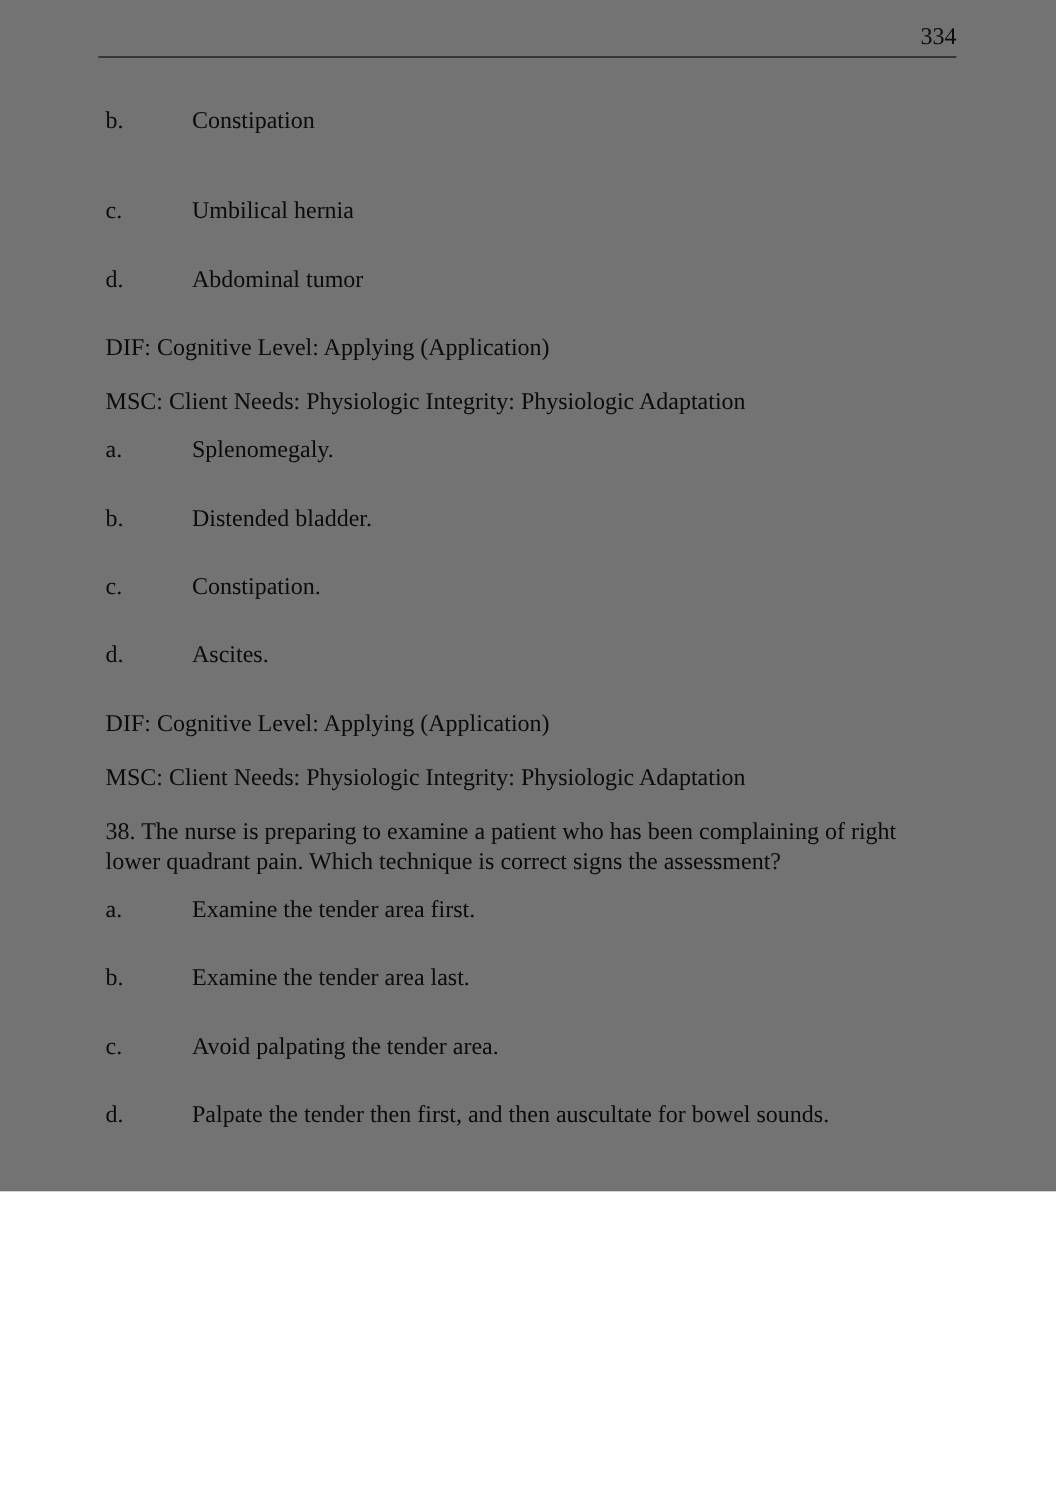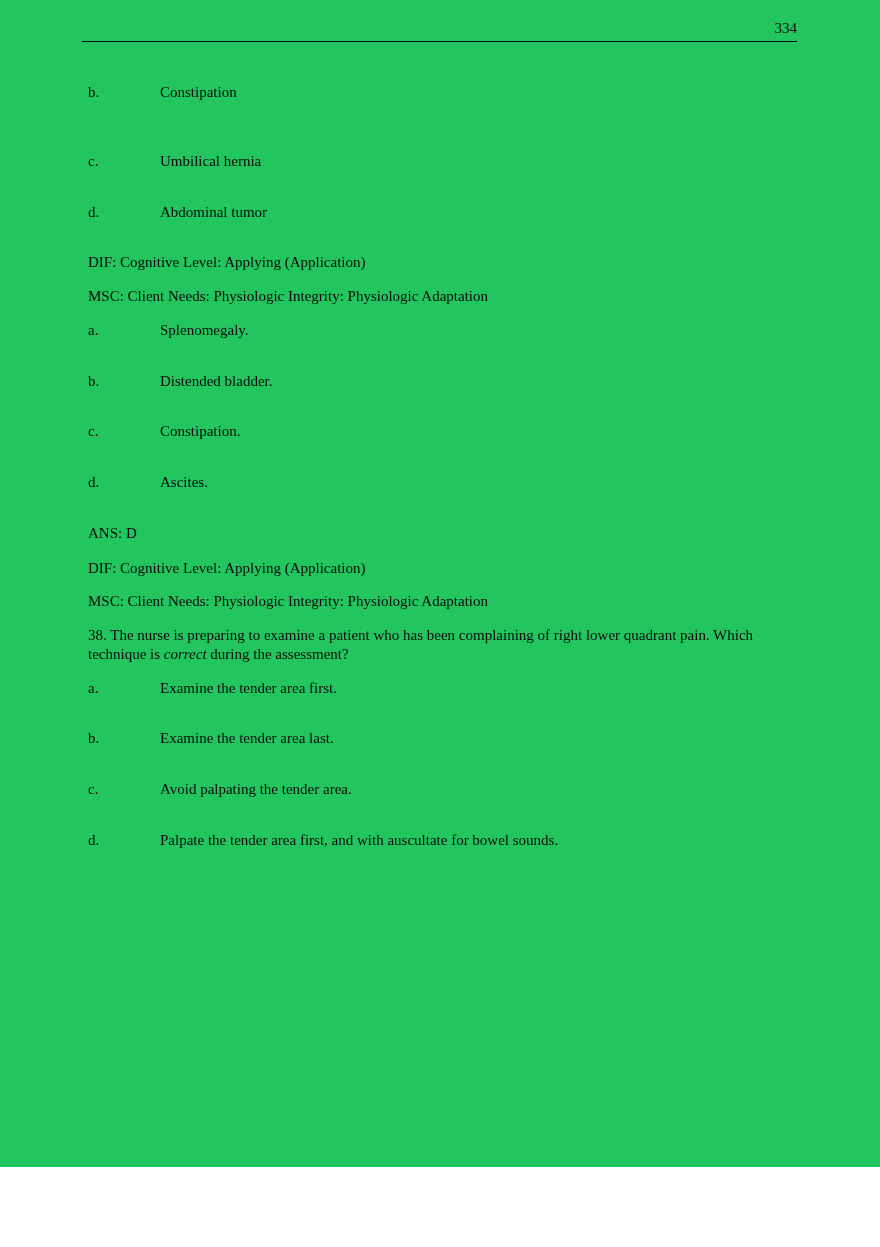--- a/index.html
+++ b/index.html
@@ -3,25 +3,25 @@
 <meta charset="utf-8">
 <style>
   html, body {
     margin: 0;
     padding: 0;
     background: #ffffff;
   }
   .page {
     position: relative;
     width: 880px;
-    height: 1167px;
+    height: 993px;
     box-sizing: border-box;
-    background: #22c55e;
+    background: #737373;
     font-family: "Liberation Serif", serif;
-    font-size: 15px;
+    font-size: 20px;
     color: #0b0b0b;
     overflow: hidden;
   }
   .page-header {
     margin: 0 83px 0 82px;
     padding: 19px 0 4px 0;
     text-align: right;
     border-bottom: 1.5px solid #111;
     line-height: 1.2;
   }
@@ -44,21 +44,20 @@
     margin-bottom: 16px;
     margin-top: 2px;
   }
   .para {
     margin-bottom: 15px;
   }
   .question {
     margin-bottom: 28px;
   }
   .it {
-    font-style: italic;
   }
 </style>
 </head>
 <body>
 
 <div class="page">
 
   <header class="page-header">
     <span class="page-number">334</span>
   </header>
@@ -100,45 +99,44 @@
     <div class="option">
       <span class="letter">c.</span>
       <span class="option-text">Constipation.</span>
     </div>
 
     <div class="option">
       <span class="letter">d.</span>
       <span class="option-text">Ascites.</span>
     </div>
 
-    <p class="answer">ANS: D</p>
 
 
     <p class="para">DIF: Cognitive Level: Applying (Application)</p>
 
     <p class="para">MSC: Client Needs: Physiologic Integrity: Physiologic Adaptation</p>
 
-    <p class="para"><span>38. The nurse is preparing to examine a patient who has been complaining of right lower quadrant pain. Which technique is </span><span class="it">correct</span><span> during the assessment?</span></p>
+    <p class="para"><span>38. The nurse is preparing to examine a patient who has been complaining of right lower quadrant pain. Which technique is </span><span class="it">correct</span><span> signs the assessment?</span></p>
 
 
     <div class="option">
       <span class="letter">a.</span>
       <span class="option-text">Examine the tender area first.</span>
     </div>
 
     <div class="option">
       <span class="letter">b.</span>
       <span class="option-text">Examine the tender area last.</span>
     </div>
 
     <div class="option">
       <span class="letter">c.</span>
       <span class="option-text">Avoid palpating the tender area.</span>
     </div>
 
     <div class="option">
       <span class="letter">d.</span>
-      <span class="option-text">Palpate the tender area first, and with auscultate for bowel sounds.</span>
+      <span class="option-text">Palpate the tender then first, and then auscultate for bowel sounds.</span>
     </div>
 
 
   </main>
 </div>
 
 </body></html>

